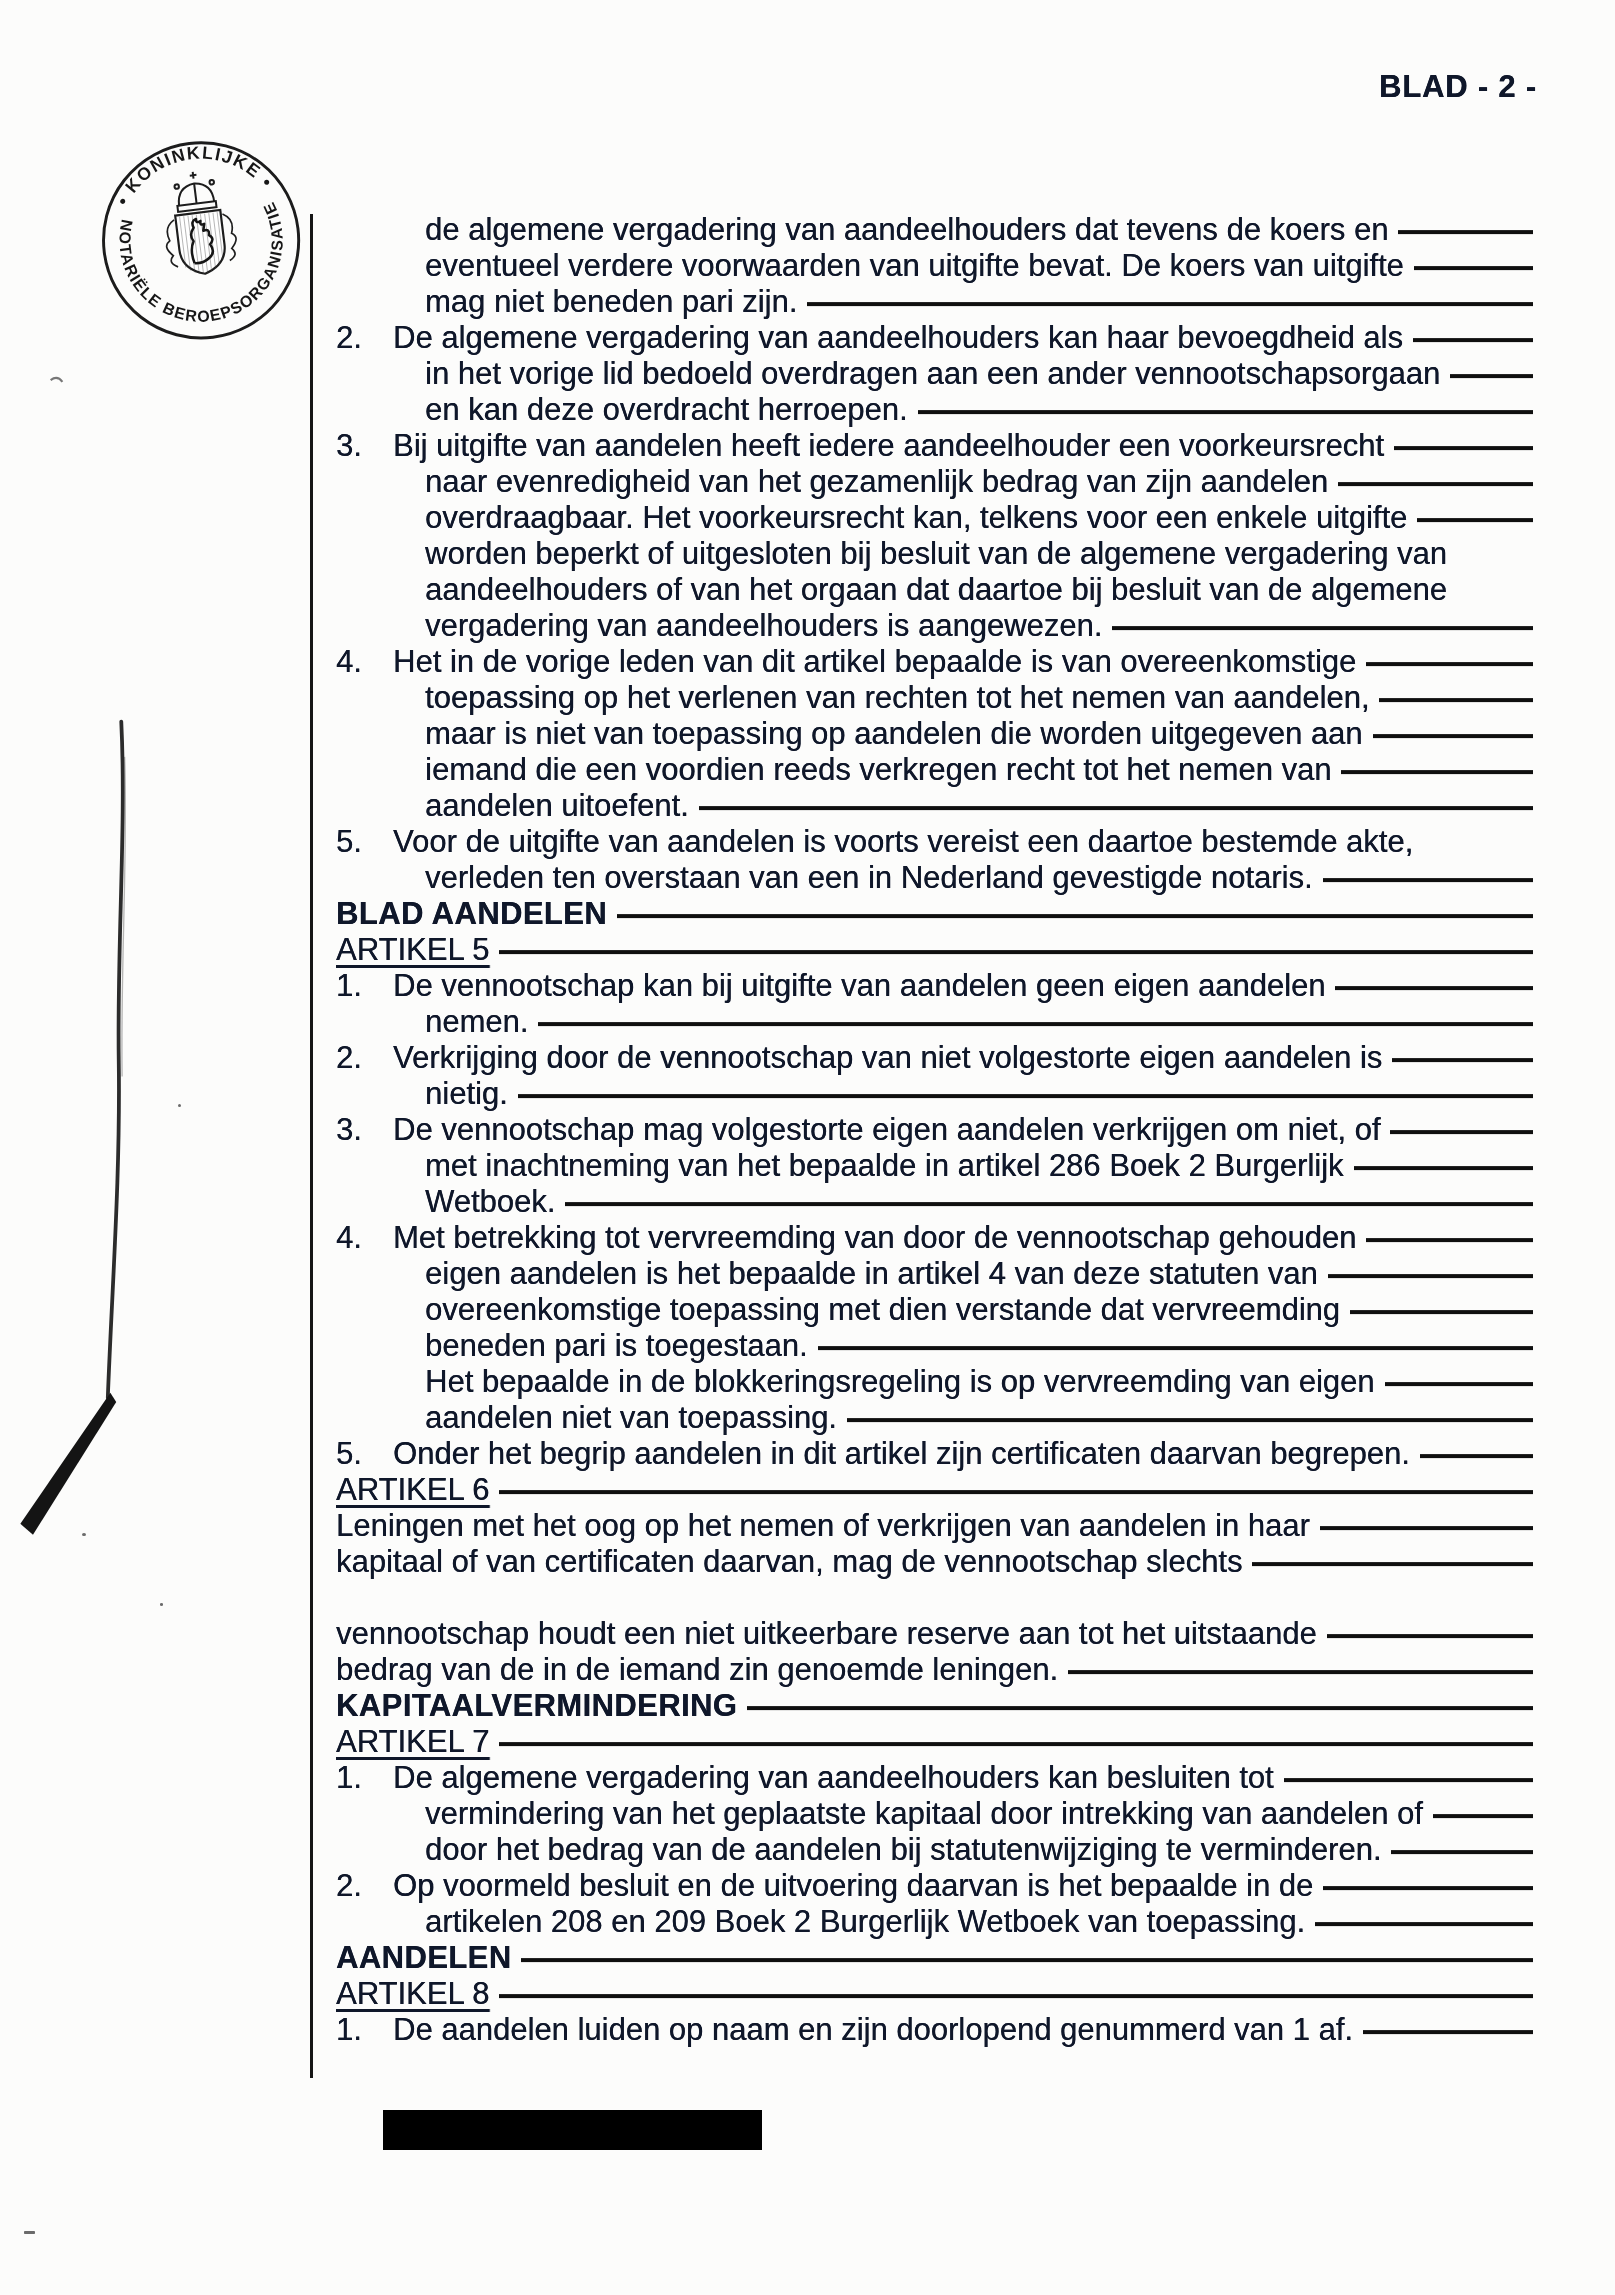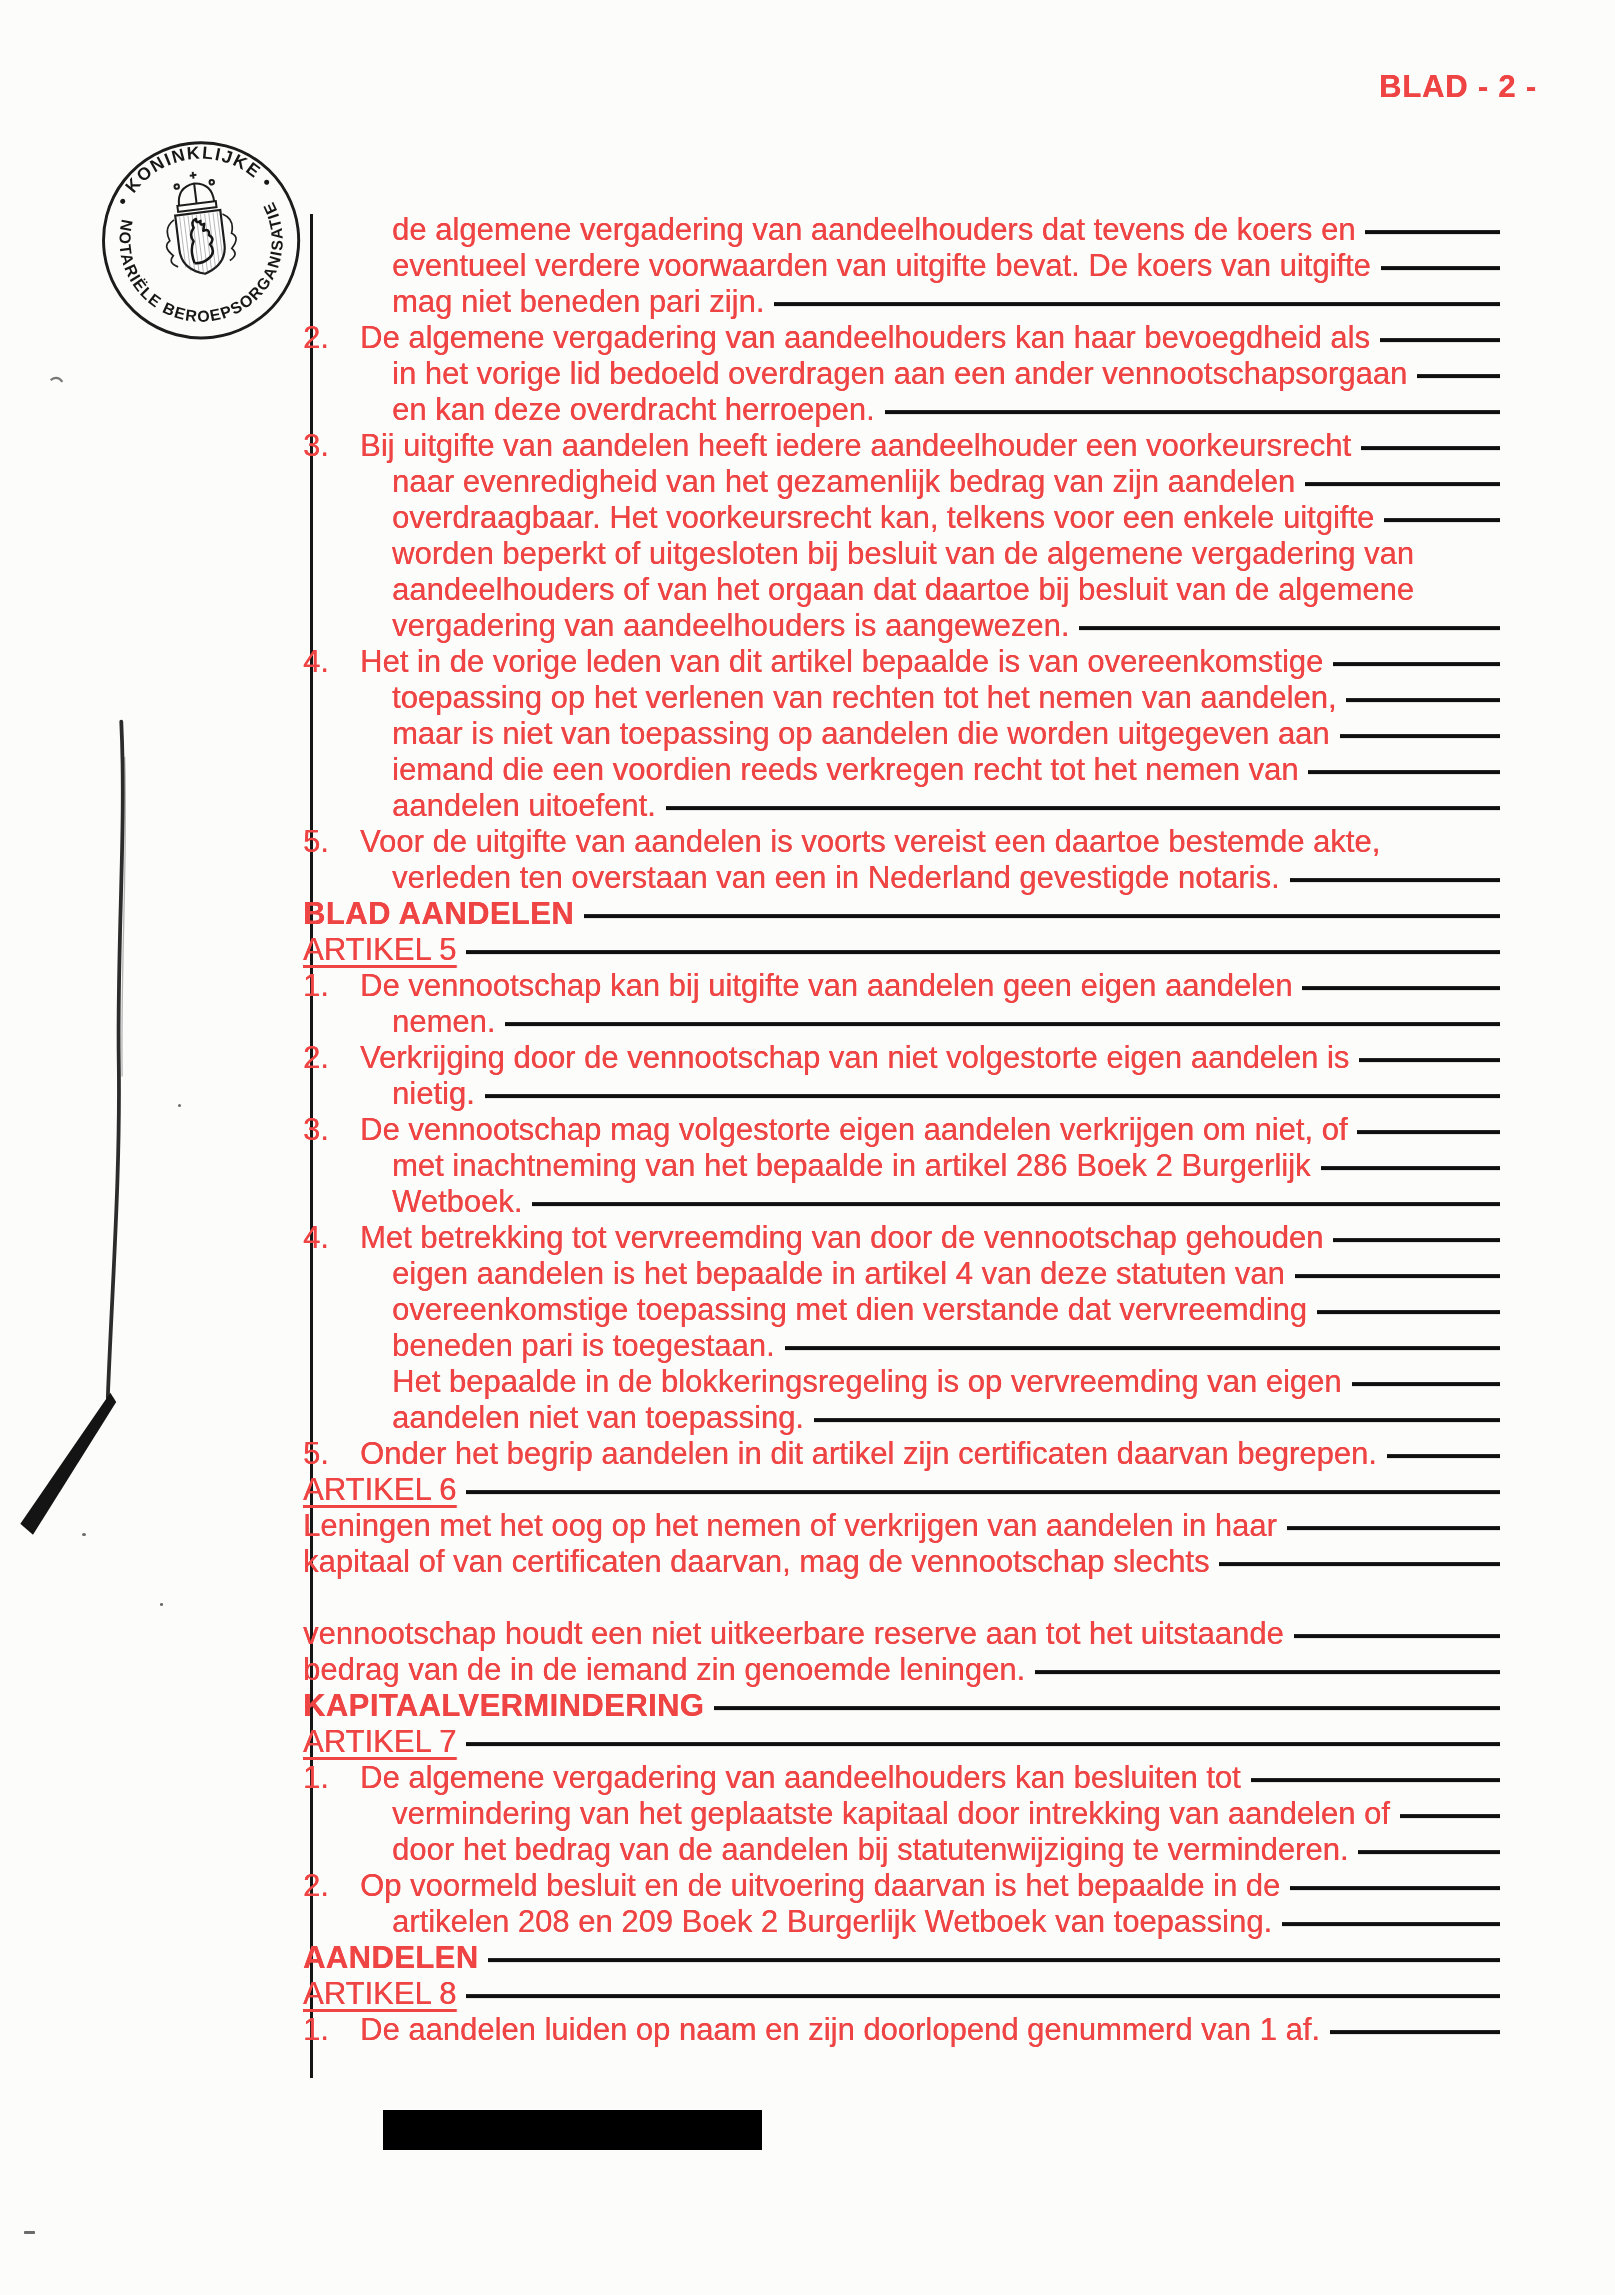--- a/index.html
+++ b/index.html
@@ -1,30 +1,30 @@
 <!DOCTYPE html>
 <html style="font-size:13.5px"><head>
 <meta charset="utf-8">
 <style>
   html,body{margin:0;padding:0;background:#e8e8e6;}
   .page{
     position:relative;width:1615px;height:2295px;margin:0 auto;
     background:#fcfcfb;overflow:hidden;
-    font-family:"Liberation Sans",sans-serif;color:#ef4444;
+    font-family:"Liberation Sans",sans-serif;color:#0f172a;
   }
   
   .blad{
     position:absolute;left:1379px;top:69px;
     font-size:31px;font-weight:700;letter-spacing:0.8px;
     text-shadow:0.3px 0 currentColor;
   }
   
   .vrule{position:absolute;left:310px;top:214px;width:2.5px;height:1864px;background:#151515;}
   
-  .doc{position:absolute;left:303px;top:212px;width:1197px;}
+  .doc{position:absolute;left:313px;top:212px;width:1197px;padding-left:23px;}
   .line{
     display:flex;align-items:baseline;height:36px;
     font-size:31px;line-height:36px;white-space:nowrap;overflow:hidden;
     text-shadow:0.3px 0 currentColor;
   }
   .line .num{flex:0 0 57px;}
   .l-cont{padding-left:89px;}
   .l-head .txt{font-weight:700;letter-spacing:0.4px;}
   .l-art .txt{text-decoration:underline;text-decoration-thickness:2.5px;text-underline-offset:5px;}
   .fill{

